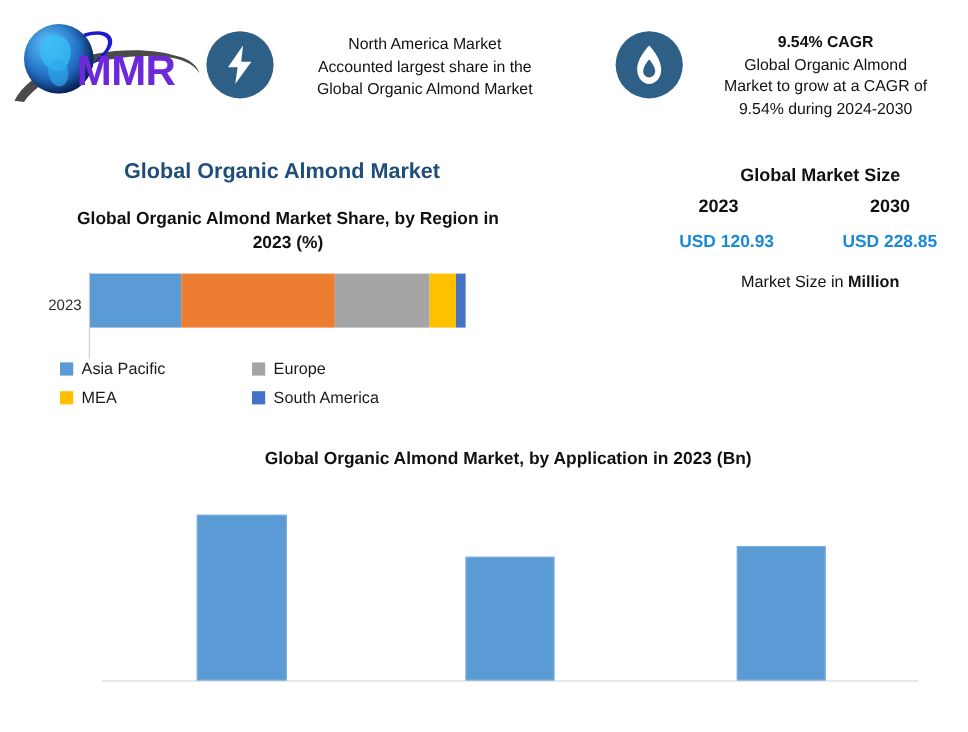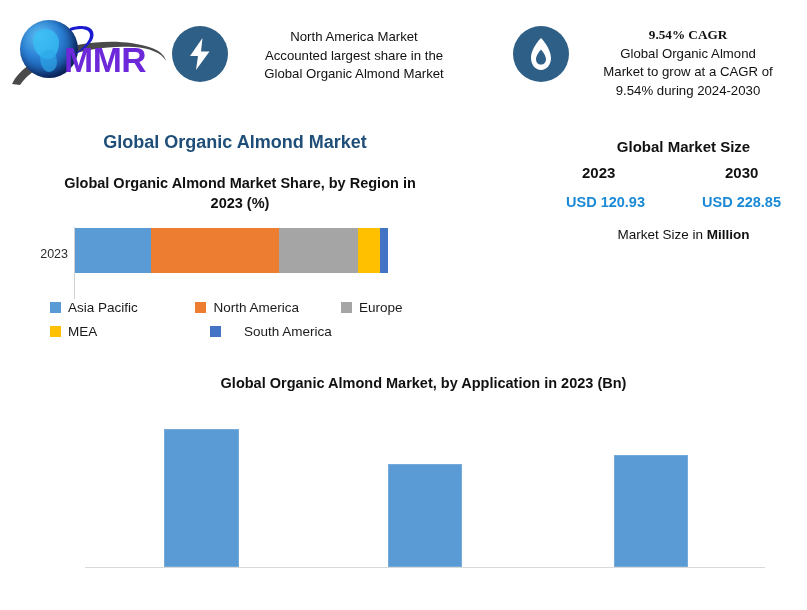--- a/index.html
+++ b/index.html
@@ -89,21 +89,20 @@
   }
   .badge-text {
     font-size: 13.2px;
     line-height: 1.42;
     color: #111111;
     text-align: center;
   }
   .badge-text .hl {
     font-weight: bold;
     display: block;
-    font-family: Liberation Serif, serif;
   }
 
   #badge-na { left: 172px; top: 26px; }
   #badge-na .badge-text { width: 232px; padding-left: 10px; padding-top: 2px; }
 
   #badge-cagr { left: 513px; top: 26px; }
   #badge-cagr .badge-text { width: 218px; padding-left: 10px; }
 
   
   .share-panel {
@@ -318,36 +317,32 @@
         <div class="stack-seg" style="width: 21.91px; background: rgb(255, 192, 0);"></div>
         <div class="stack-seg" style="width: 8.138px; background: rgb(68, 114, 196);"></div>
       </div>
   </div>
 
   <div class="legend">
     <div class="legend-row" id="legend-row-1">
         <div class="legend-item" style="width: 160px;">
           <span class="legend-swatch" style="background: rgb(91, 155, 213);"></span>
           <span>Asia Pacific</span>
-        </div>
-        <div class="legend-item" style="width: 160px;">
-          <span class="legend-swatch" style="background: rgb(237, 125, 49);"></span>
-          <span>North America</span>
         </div>
         <div class="legend-item" style="width: 120px;">
           <span class="legend-swatch" style="background: rgb(165, 165, 165);"></span>
           <span>Europe</span>
         </div>
       </div>
     <div class="legend-row" id="legend-row-2">
         <div class="legend-item" style="width: 160px;">
           <span class="legend-swatch" style="background: rgb(255, 192, 0);"></span>
           <span>MEA</span>
         </div>
-        <div class="legend-item" style="width: 160px; gap: 16px;">
+        <div class="legend-item" style="width: 160px;">
           <span class="legend-swatch" style="background: rgb(68, 114, 196);"></span>
           <span>South America</span>
         </div>
       </div>
   </div>
 </div>
 
 <div class="size-panel">
   <div class="size-heading">Global Market Size</div>
   <div class="size-year" id="size-year-2023">2023</div>

